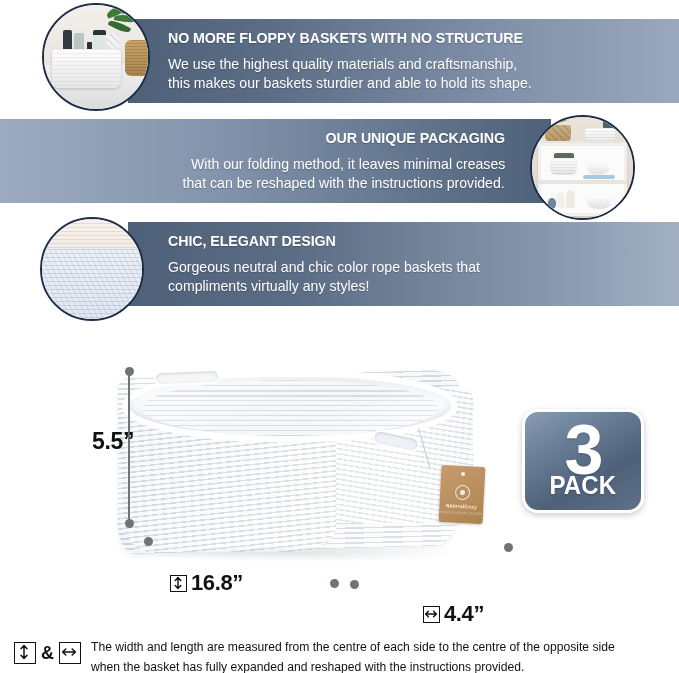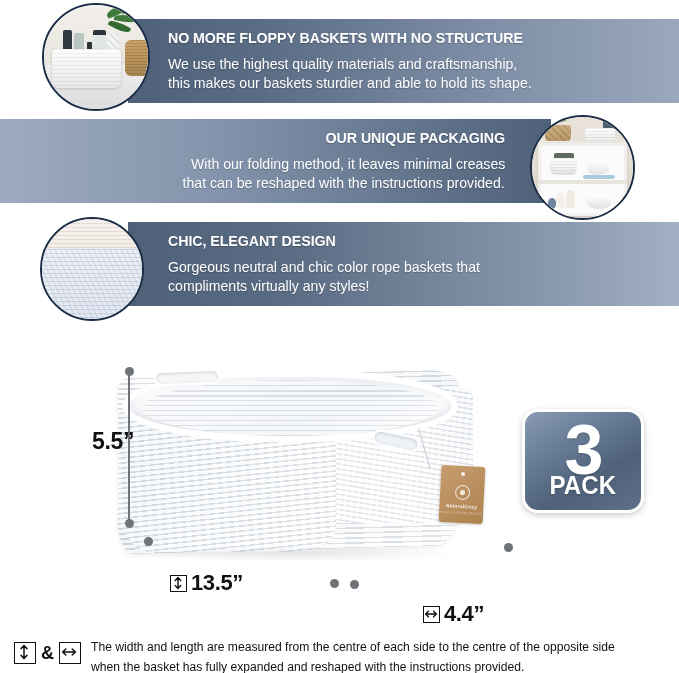--- a/index.html
+++ b/index.html
@@ -357,21 +357,21 @@
 </div>
 
 <div class="dim-label label-height">5.5”</div>
 
 <div class="label-len">
   <span class="glyph-box">
     <svg width="14" height="14" viewBox="0 0 14 14">
       <path d="M7 2 L7 12 M4.2 4.4 L7 1.6 L9.8 4.4 M4.2 9.6 L7 12.4 L9.8 9.6" stroke="#111" stroke-width="1.4" fill="none" stroke-linecap="round" stroke-linejoin="round"></path>
     </svg>
   </span>
-  <span class="txt">13.5”</span>
+  <span class="txt">16.8”</span>
 </div>
 
 <div class="label-wid">
   <span class="glyph-box">
     <svg width="14" height="14" viewBox="0 0 14 14">
       <path d="M2 7 L12 7 M4.4 4.2 L1.6 7 L4.4 9.8 M9.6 4.2 L12.4 7 L9.6 9.8" stroke="#111" stroke-width="1.4" fill="none" stroke-linecap="round" stroke-linejoin="round"></path>
     </svg>
   </span>
   <span class="txt">4.4”</span>
 </div>

